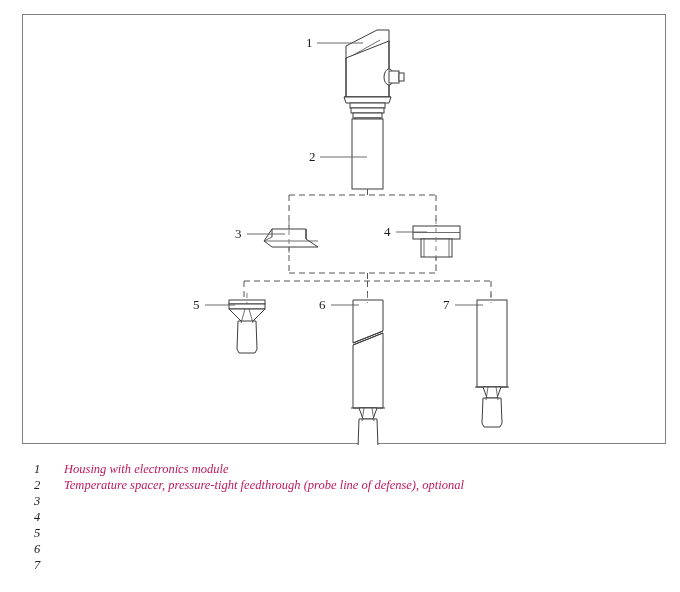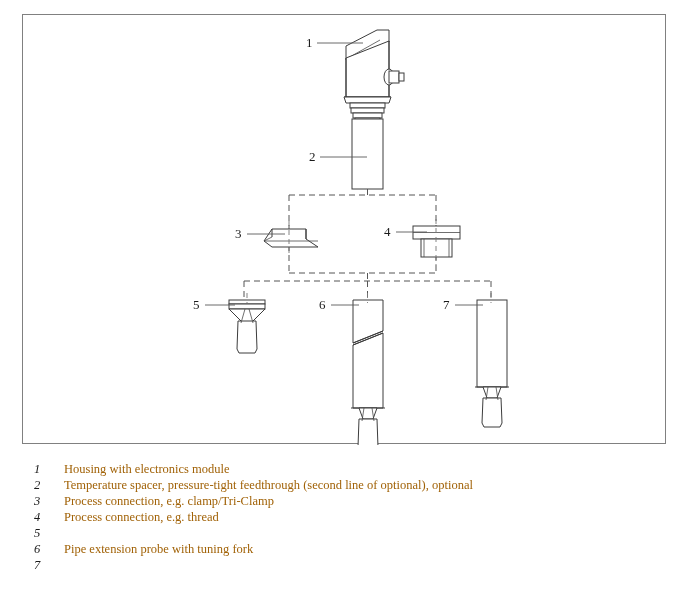--- a/index.html
+++ b/index.html
@@ -61,22 +61,23 @@
     width: 42px;
     flex: 0 0 42px;
     font-style: italic;
     font-size: 12.5px;
     color: #1a1a1a;
     text-align: left;
     padding-left: 12px;
     box-sizing: border-box;
   }
   .legend-text {
+    font-style: italic;
     font-size: 12.5px;
-    color: #a16207;
+    color: #be185d;
     white-space: nowrap;
   }
 
   
   .ln {
     fill: none;
     stroke: #3c3c3c;
     stroke-width: 1;
     stroke-linejoin: miter;
     stroke-linecap: butt;
@@ -310,40 +311,37 @@
 
   <div class="legend">
 
     <div class="legend-row">
       <span class="legend-num">1</span>
       <span class="legend-text">Housing with electronics module</span>
     </div>
 
     <div class="legend-row">
       <span class="legend-num">2</span>
-      <span class="legend-text">Temperature spacer, pressure-tight feedthrough (second line of optional), optional</span>
+      <span class="legend-text">Temperature spacer, pressure-tight feedthrough (probe line of defense), optional</span>
     </div>
 
     <div class="legend-row">
       <span class="legend-num">3</span>
-      <span class="legend-text">Process connection, e.g. clamp/Tri-Clamp</span>
     </div>
 
     <div class="legend-row">
       <span class="legend-num">4</span>
-      <span class="legend-text">Process connection, e.g. thread</span>
     </div>
 
     <div class="legend-row">
       <span class="legend-num">5</span>
     </div>
 
     <div class="legend-row">
       <span class="legend-num">6</span>
-      <span class="legend-text">Pipe extension probe with tuning fork</span>
     </div>
 
     <div class="legend-row">
       <span class="legend-num">7</span>
     </div>
 
   </div>
 
 </div>
 

